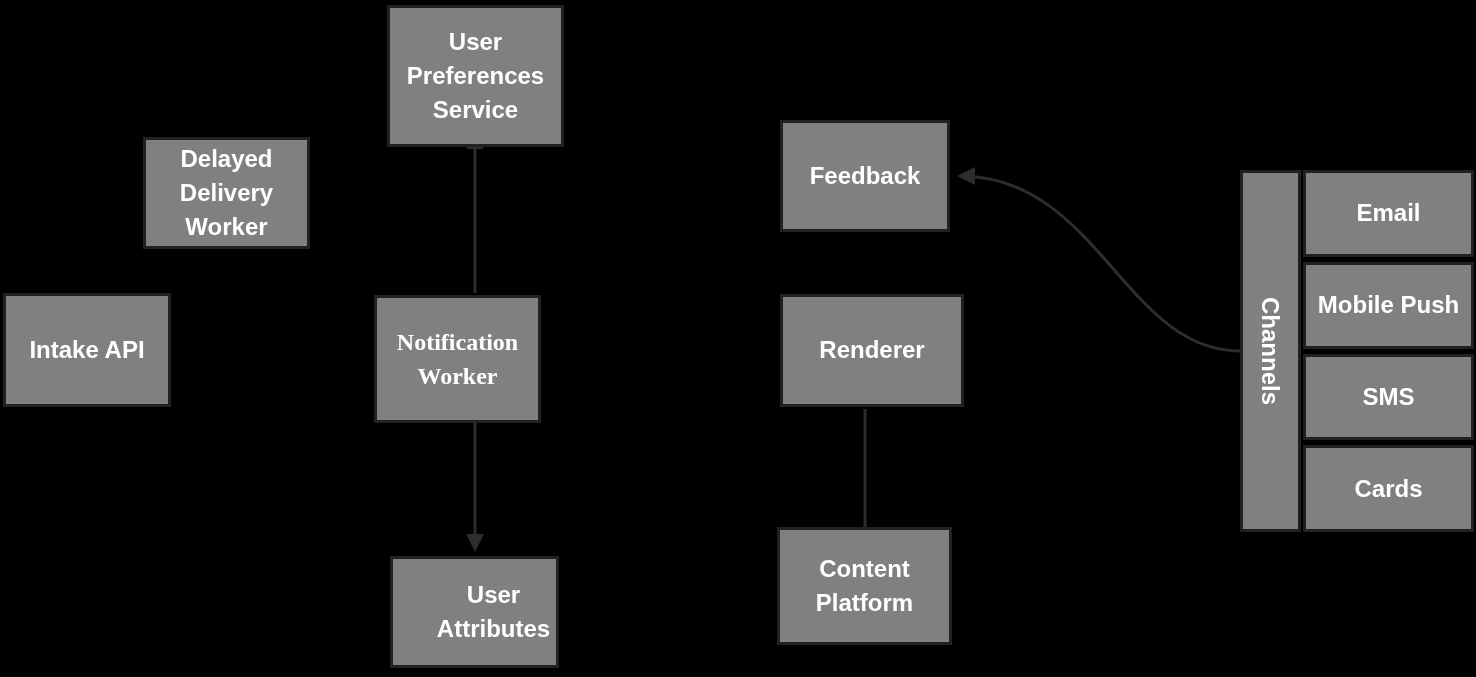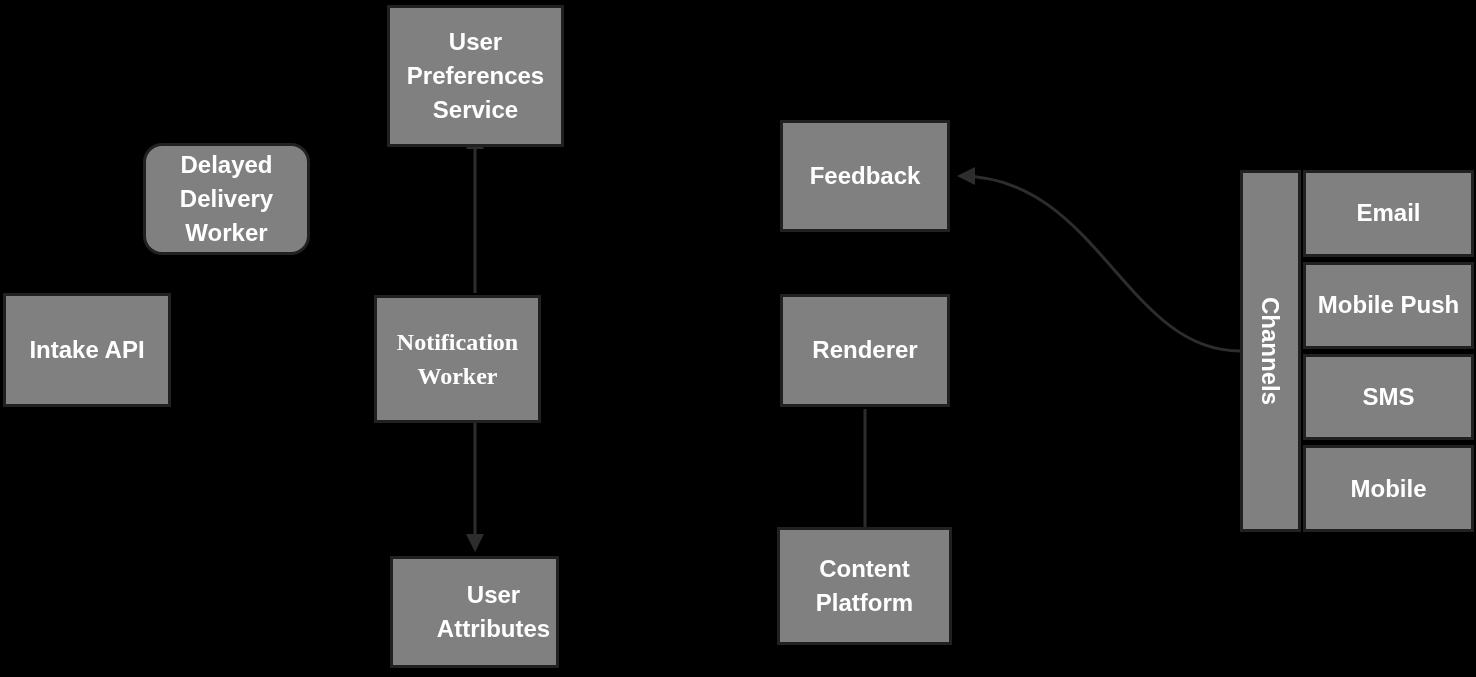--- a/index.html
+++ b/index.html
@@ -24,26 +24,26 @@
     justify-content:center;
     text-align:center;
     padding:0 10px;
   }
   #connector-layer{
     position:absolute;left:0;top:0;width:1476px;height:677px;
     pointer-events:none;
   }
   
   .n-ups{left:387px;top:5px;width:177px;height:142px;}
-  .n-ddw{left:143px;top:143px;width:167px;height:112px;border-radius:19px;}
+  .n-ddw{left:143px;top:137px;width:167px;height:112px;}
   .n-intake{left:3px;top:293px;width:168px;height:114px;}
   .n-nw{left:374px;top:295px;width:167px;height:128px;font-family:Liberation Serif, serif;}
   .n-ua{left:390px;top:556px;width:169px;height:112px;padding-left:48px;}
   .n-fb{left:780px;top:120px;width:170px;height:112px;}
-  .n-rd{left:780px;top:294px;width:170px;height:113px;}
+  .n-rd{left:780px;top:294px;width:184px;height:113px;}
   .n-cp{left:777px;top:527px;width:175px;height:118px;}
   .n-channels-bar{left:1240px;top:170px;width:61px;height:362px;padding:0;}
   .vlabel{transform:rotate(90deg);white-space:nowrap;}
   .channel-col{
     position:absolute;left:1303px;top:170px;width:171px;height:362px;
     display:flex;flex-direction:column;gap:5px;
   }
   .channel-item{
     position:static;flex:1;width:auto;height:auto;text-align:right;
   }
@@ -105,17 +105,17 @@
     <div class="node channel-item">
       <span>Email</span>
     </div>
     <div class="node channel-item">
       <span>Mobile Push</span>
     </div>
     <div class="node channel-item">
       <span>SMS</span>
     </div>
     <div class="node channel-item">
-      <span>Mobile</span>
+      <span>Cards</span>
     </div>
   </div>
 
 </div>
 
 </body></html>

